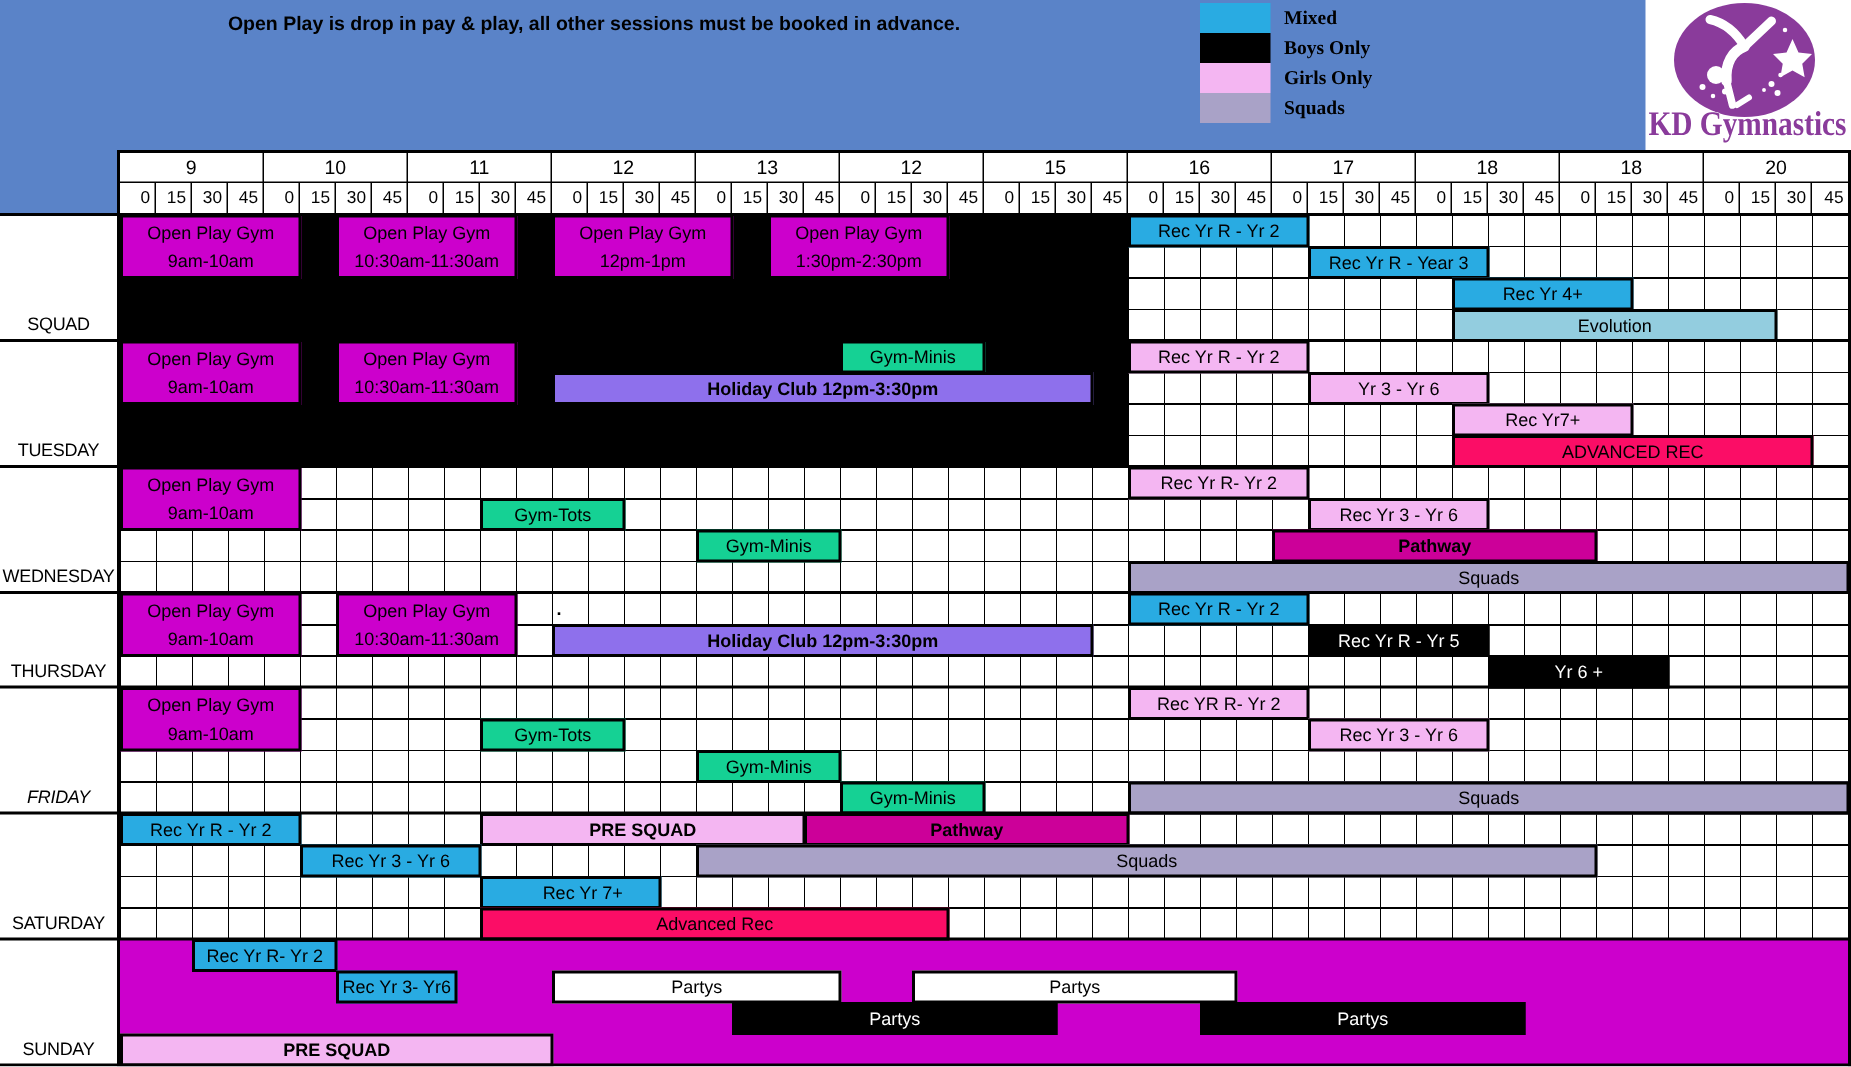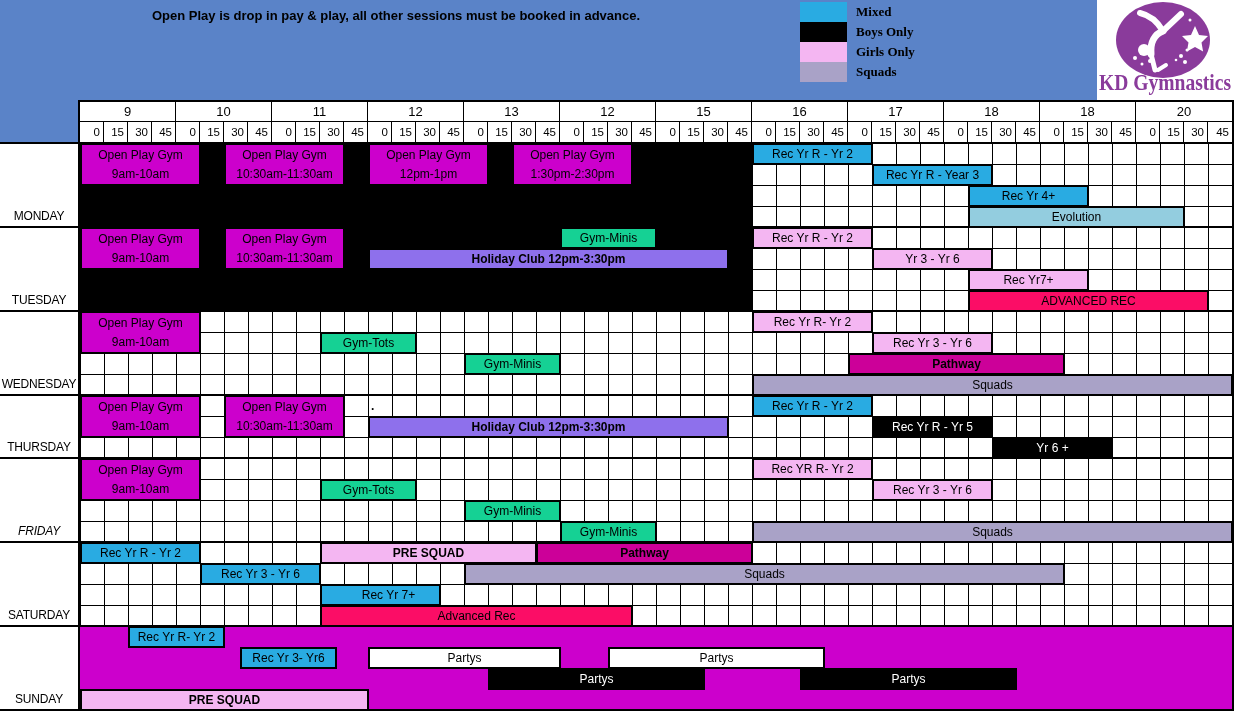--- a/index.html
+++ b/index.html
@@ -151,21 +151,21 @@
           <div class="qcell">15</div>
           <div class="qcell">30</div>
           <div class="qcell">45</div>
           <div class="qcell">0</div>
           <div class="qcell">15</div>
           <div class="qcell">30</div>
           <div class="qcell">45</div>
         </div>
       </div>
       <div class="day-section" style="top: 143px; height: 84px;">
-        <div class="day-label" style="top: 63px;">MONDAY</div>
+        <div class="day-label" style="top: 63px;">SQUAD</div>
         <div class="day-grid" style="height: 84px;">
           <div class="bgblock" style="left: 0px; top: 0px; width: 672px; height: 84px; background: rgb(0, 0, 0);"></div>
           <div class="block two-line" style="left: 0px; top: 0px; width: 121px; height: 43px; color: rgb(0, 0, 0); background: rgb(204, 0, 204); border: 2px solid rgb(0, 0, 0);">
             <div>Open Play Gym</div>
             <div>9am-10am</div>
           </div>
           <div class="block two-line" style="left: 144px; top: 0px; width: 121px; height: 43px; color: rgb(0, 0, 0); background: rgb(204, 0, 204); border: 2px solid rgb(0, 0, 0);">
             <div>Open Play Gym</div>
             <div>10:30am-11:30am</div>
           </div>
@@ -261,21 +261,21 @@
           <div class="block" style="left: 384px; top: 21px; width: 601px; height: 22px; color: rgb(0, 0, 0); background: rgb(169, 162, 199); border: 2px solid rgb(0, 0, 0);">Squads</div>
           <div class="block" style="left: 240px; top: 42px; width: 121px; height: 22px; color: rgb(0, 0, 0); background: rgb(41, 171, 226); border: 2px solid rgb(0, 0, 0); padding-left: 16px;">Rec Yr 7+</div>
           <div class="block" style="left: 240px; top: 63px; width: 313px; height: 22px; color: rgb(0, 0, 0); background: rgb(251, 13, 102); border: 2px solid rgb(0, 0, 0);">Advanced Rec</div>
         </div>
       </div>
       <div class="day-section" style="top: 626px; height: 84px;">
         <div class="day-label" style="top: 63px;">SUNDAY</div>
         <div class="day-grid" style="height: 84px;">
           <div class="bgblock" style="left: 0px; top: 0px; width: 1152px; height: 84px; background: rgb(204, 0, 204);"></div>
           <div class="block" style="left: 48px; top: 0px; width: 97px; height: 22px; color: rgb(0, 0, 0); background: rgb(41, 171, 226); border: 2px solid rgb(0, 0, 0);">Rec Yr R- Yr 2</div>
-          <div class="block" style="left: 160px; top: 21px; width: 97px; height: 22px; color: rgb(0, 0, 0); background: rgb(41, 171, 226); border: 2px solid rgb(0, 0, 0);">Rec Yr 3- Yr6</div>
+          <div class="block" style="left: 144px; top: 21px; width: 81px; height: 22px; color: rgb(0, 0, 0); background: rgb(41, 171, 226); border: 2px solid rgb(0, 0, 0);">Rec Yr 3- Yr6</div>
           <div class="block" style="left: 288px; top: 21px; width: 193px; height: 22px; color: rgb(0, 0, 0); background: rgb(255, 255, 255); border: 2px solid rgb(0, 0, 0);">Partys</div>
           <div class="block" style="left: 528px; top: 21px; width: 217px; height: 22px; color: rgb(0, 0, 0); background: rgb(255, 255, 255); border: 2px solid rgb(0, 0, 0);">Partys</div>
           <div class="block" style="left: 408px; top: 42px; width: 217px; height: 22px; color: rgb(255, 255, 255); background: rgb(0, 0, 0); border: 2px solid rgb(0, 0, 0);">Partys</div>
           <div class="block" style="left: 720px; top: 42px; width: 217px; height: 22px; color: rgb(255, 255, 255); background: rgb(0, 0, 0); border: 2px solid rgb(0, 0, 0);">Partys</div>
           <div class="block" style="left: 0px; top: 63px; width: 289px; height: 22px; color: rgb(0, 0, 0); background: rgb(244, 182, 242); border: 2px solid rgb(0, 0, 0); font-weight: bold;">PRE SQUAD</div>
         </div>
       </div>
       <div class="sep" style="left: 0px; top: 142px; width: 1234px; height: 2px;"></div>
       <div class="sep" style="left: 0px; top: 226px; width: 1234px; height: 2px;"></div>
       <div class="sep" style="left: 0px; top: 310px; width: 1234px; height: 2px;"></div>

